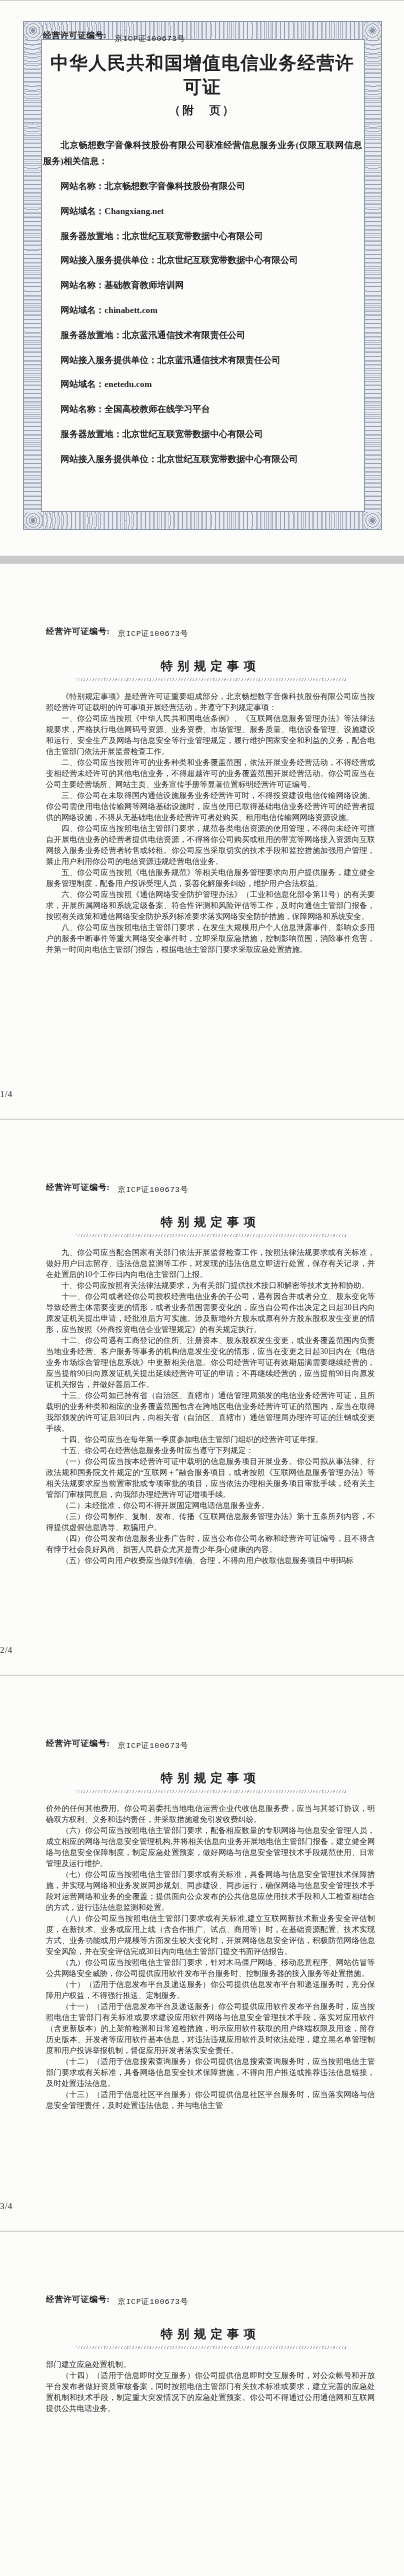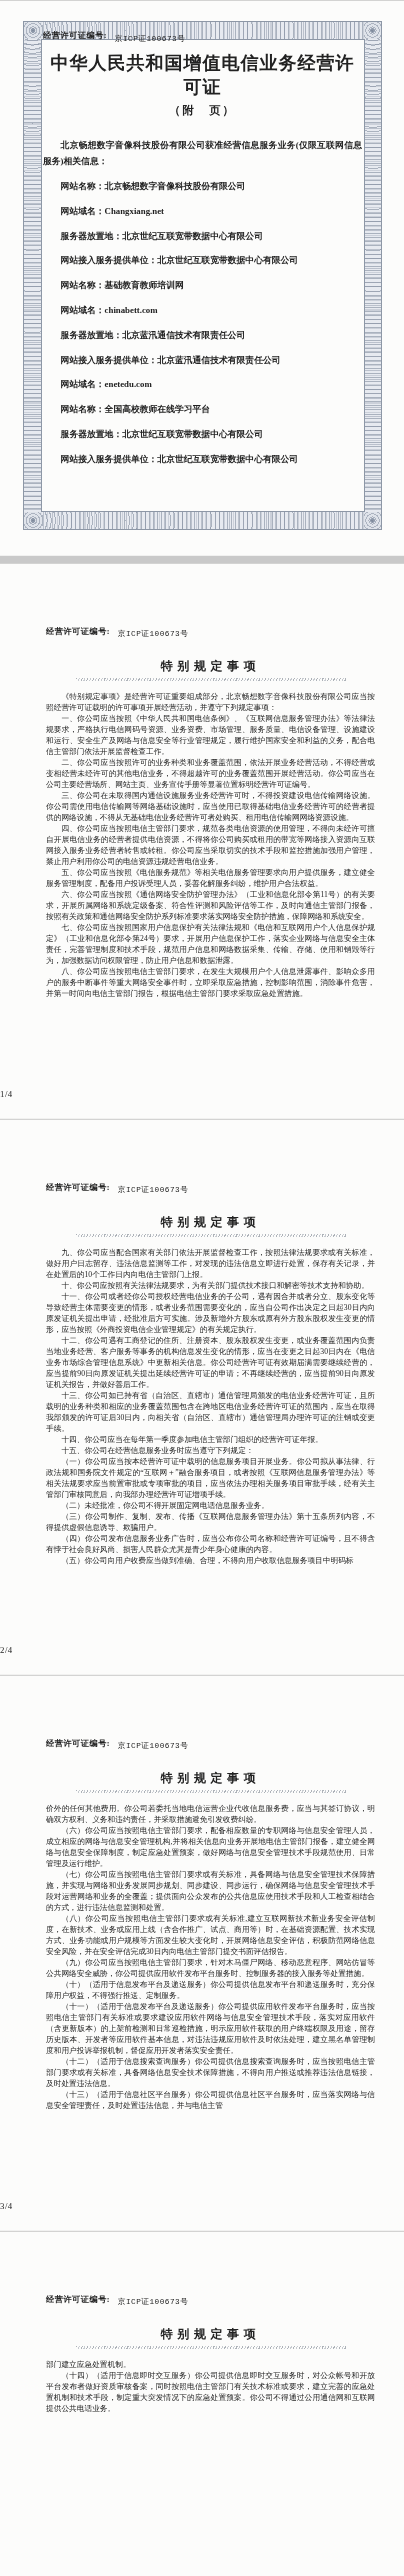--- a/index.html
+++ b/index.html
@@ -103,21 +103,20 @@
       <div class="wave"></div>
     </div>
     <div class="prov-body">
           <p>《特别规定事项》是经营许可证重要组成部分，北京畅想数字音像科技股份有限公司应当按照经营许可证载明的许可事项开展经营活动，并遵守下列规定事项：</p>
           <p>一、你公司应当按照《中华人民共和国电信条例》、《互联网信息服务管理办法》等法律法规要求，严格执行电信网码号资源、业务资费、市场管理、服务质量、电信设备管理、设施建设和运行、安全生产及网络与信息安全等行业管理规定，履行维护国家安全和利益的义务，配合电信主管部门依法开展监督检查工作。</p>
           <p>二、你公司应当按照许可的业务种类和业务覆盖范围，依法开展业务经营活动，不得经营或变相经营未经许可的其他电信业务，不得超越许可的业务覆盖范围开展经营活动。你公司应当在公司主要经营场所、网站主页、业务宣传手册等显著位置标明经营许可证编号。</p>
           <p>三、你公司在未取得国内通信设施服务业务经营许可时，不得投资建设电信传输网络设施。你公司需使用电信传输网等网络基础设施时，应当使用已取得基础电信业务经营许可的经营者提供的网络设施，不得从无基础电信业务经营许可者处购买、租用电信传输网网络资源设施。</p>
           <p>四、你公司应当按照电信主管部门要求，规范各类电信资源的使用管理，不得向未经许可擅自开展电信业务的经营者提供电信资源，不得将你公司购买或租用的带宽等网络接入资源向互联网接入服务业务经营者转售或转租。你公司应当采取切实的技术手段和监控措施加强用户管理，禁止用户利用你公司的电信资源违规经营电信业务。</p>
           <p>五、你公司应当按照《电信服务规范》等相关电信服务管理要求向用户提供服务，建立健全服务管理制度，配备用户投诉受理人员，妥善化解服务纠纷，维护用户合法权益。</p>
           <p>六、你公司应当按照《通信网络安全防护管理办法》（工业和信息化部令第11号）的有关要求，开展所属网络和系统定级备案、符合性评测和风险评估等工作，及时向通信主管部门报备，按照有关政策和通信网络安全防护系列标准要求落实网络安全防护措施，保障网络和系统安全。</p>
-          <p>七、你公司应当按照国家用户信息保护有关法律法规和《电信和互联网用户个人信息保护规定》（工业和信息化部令第24号）要求，开展用户信息保护工作，落实企业网络与信息安全主体责任，完善管理制度和技术手段，规范用户信息和网络数据采集、传输、存储、使用和销毁等行为，加强数据访问权限管理，防止用户信息和数据泄露。</p>
           <p>八、你公司应当按照电信主管部门要求，在发生大规模用户个人信息泄露事件、影响众多用户的服务中断事件等重大网络安全事件时，立即采取应急措施，控制影响范围，消除事件危害，并第一时间向电信主管部门报告，根据电信主管部门要求采取应急处置措施。</p>
         </div>
     <div class="pagenum">1/4</div>
   </section>
 
   <section class="page">
     <div class="prov-head">
       <div class="prov-lic">
         <span class="lic-label">经营许可证编号:</span>
         <span class="lic-no">京ICP证100673号</span>

